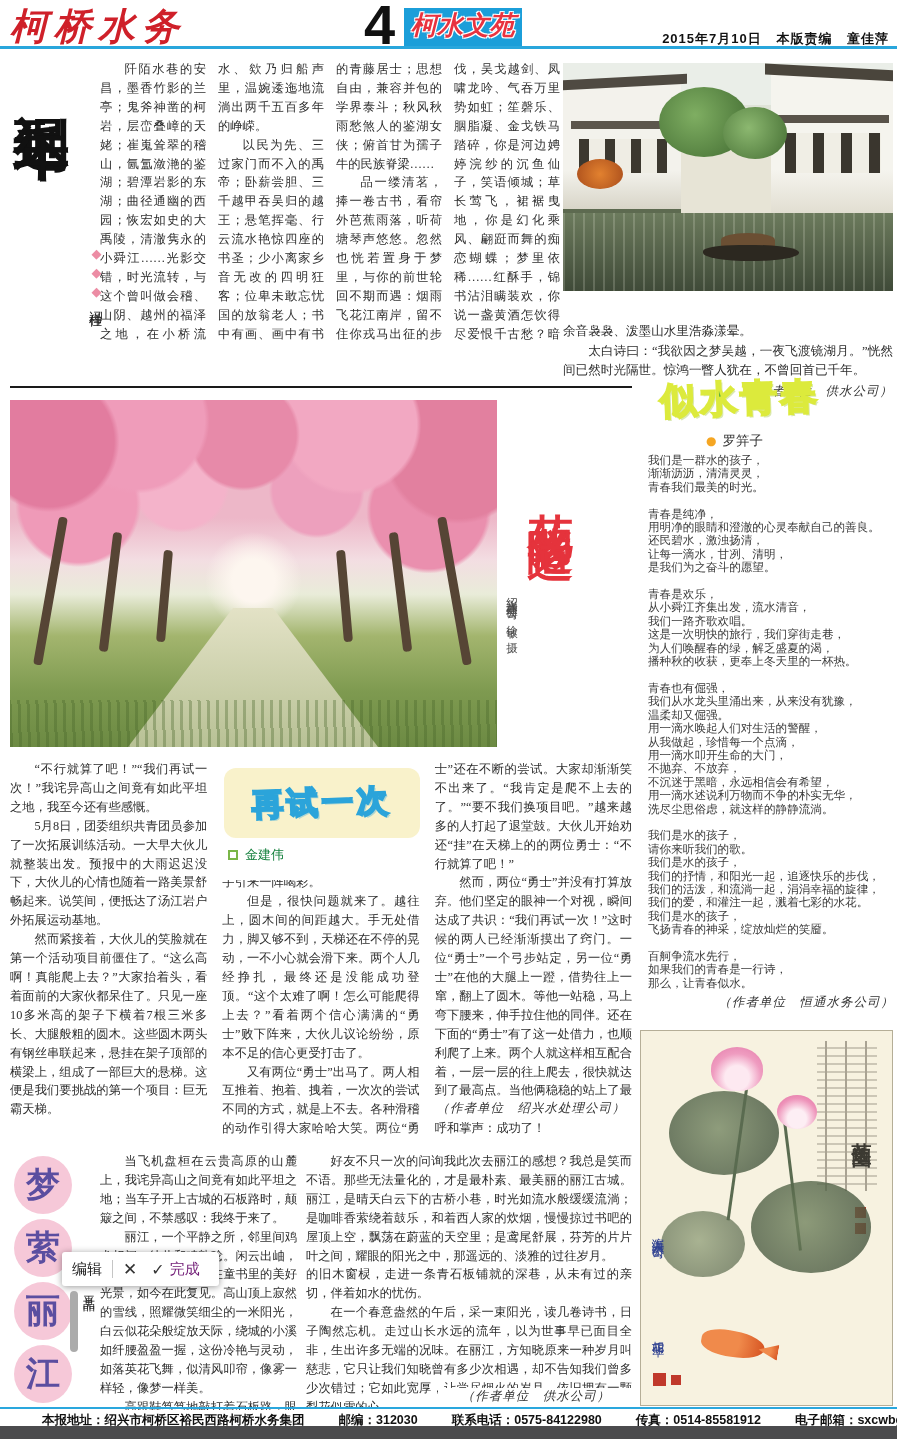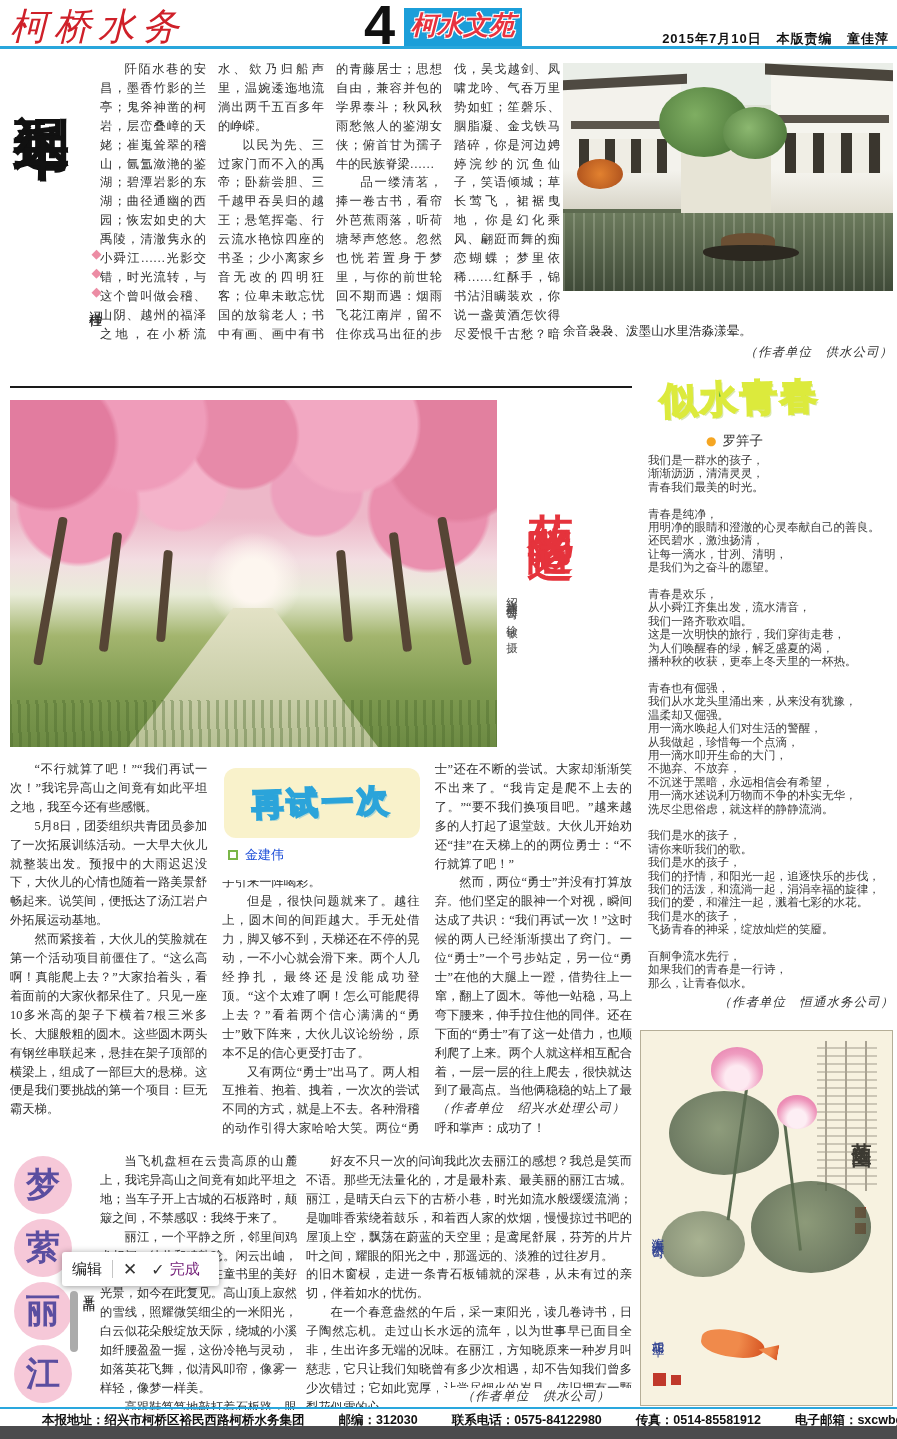--- a/index.html
+++ b/index.html
@@ -4,21 +4,21 @@
 <style>
   * { margin:0; padding:0; box-sizing:border-box; }
   html,body { background:#e9e9e9; }
   .page { position:relative; width:897px; height:1439px; background:#ffffff;
           margin:0 auto; overflow:hidden; font-family:"Liberation Serif",serif; color:#2b2b2b; }
   .abs { position:absolute; }
   .v { writing-mode:vertical-rl; text-orientation:upright; }
   .prewrap { white-space:pre-line; }
 
   
-  .masthead { left:10px; top:2px; font-size:37px; font-weight:normal; font-style:italic;
+  .masthead { left:10px; top:2px; font-size:37px; font-weight:bold; font-style:italic;
               color:#cf2029; letter-spacing:7px; font-family:"Liberation Serif",serif; }
   .pagenum { left:364px; top:-8px; font-size:56px; font-weight:900;
              font-family:"Liberation Sans",sans-serif; color:#111; }
   .section-box { left:404px; top:8px; width:118px; height:38px; background:#1b9ed9;
                  display:flex; justify-content:center; }
   .section-box span { font-size:26px; font-weight:bold; font-style:italic; color:#e8333f;
                  text-shadow:1px 1px 0 #fff,-1px -1px 0 #fff,1px -1px 0 #fff,-1px 1px 0 #fff; }
   .dateline { right:8px; top:30px; font-size:13px; font-weight:bold;
               font-family:"Liberation Sans",sans-serif; color:#111; letter-spacing:1px; }
   .dateline span { margin-left:10px; }
@@ -109,21 +109,21 @@
   .y-closing { left:648px; top:994px; width:246px; }
 
   
   .t2-cols { left:10px; top:760px; width:622px; height:383px; column-count:3; column-gap:15px;
              overflow:hidden; }
   .t2-box { left:224px; top:768px; width:196px; height:70px; background:#f9f2cb; border-radius:12px;
             display:flex; align-items:center; justify-content:center; z-index:3; }
   .t2-box span { font-size:31px; font-weight:900; font-family:"Liberation Sans",sans-serif;
             color:#ffffff; -webkit-text-stroke:2.5px #2ba4da; letter-spacing:4px;
             transform:rotate(-2deg); text-shadow:2px 2px 0 rgba(43,164,218,.35); }
-  .t2-author { left:228px; top:846px; font-size:13px; color:#1d4ed8; z-index:3; background:#fff; padding-right:6px; }
+  .t2-author { left:228px; top:846px; font-size:13px; color:#15803d; z-index:3; background:#fff; padding-right:6px; }
   .t2-author .sq { display:inline-block; width:10px; height:10px; border:2px solid #7ab648;
                    margin-right:7px; vertical-align:-1px; }
   .t2-mask { left:222px; top:762px; width:200px; height:118px; background:#fff; z-index:2; }
   .t2-closing { left:430px; top:1100px; width:202px; text-align:center; background:#fff; z-index:2; }
 
   
   .lj-circles { left:14px; top:1156px; display:flex; flex-direction:column; gap:5px; }
   .lj-circle { width:58px; height:58px; border-radius:50%; background:#f6c8d8;
                display:flex; align-items:center; justify-content:center; }
   .lj-circle span { font-size:34px; font-weight:800; color:#5b4ea0; }
@@ -230,20 +230,21 @@
     <div class="c-tree2"></div>
     <div class="c-flower"></div>
     <div class="c-water"></div>
     <div class="c-refl"></div>
     <div class="c-canopy"></div>
     <div class="c-boat"></div>
   </div>
 
   <div class="abs a1-tail">
     <span>余音袅袅、泼墨山水里浩淼漾晕。</span>
+    <p class="body" style="font-size:12.6px;line-height:19.5px">太白诗曰：“我欲因之梦吴越，一夜飞渡镜湖月。”恍然间已然时光隔世。惊鸿一瞥人犹在，不曾回首已千年。</p>
     <p class="closing">（作者单位　供水公司）</p>
   </div>
 
   <div class="abs divider1"></div>
 
   <div class="abs tunnel">
     <div class="t-trunk" style="left:36px;top:116px;transform:rotate(10deg)"></div>
     <div class="t-trunk" style="left:96px;top:132px;height:120px;transform:rotate(7deg)"></div>
     <div class="t-trunk" style="left:150px;top:150px;height:92px;transform:rotate(5deg)"></div>
     <div class="t-trunk" style="left:440px;top:116px;transform:rotate(-10deg)"></div>

